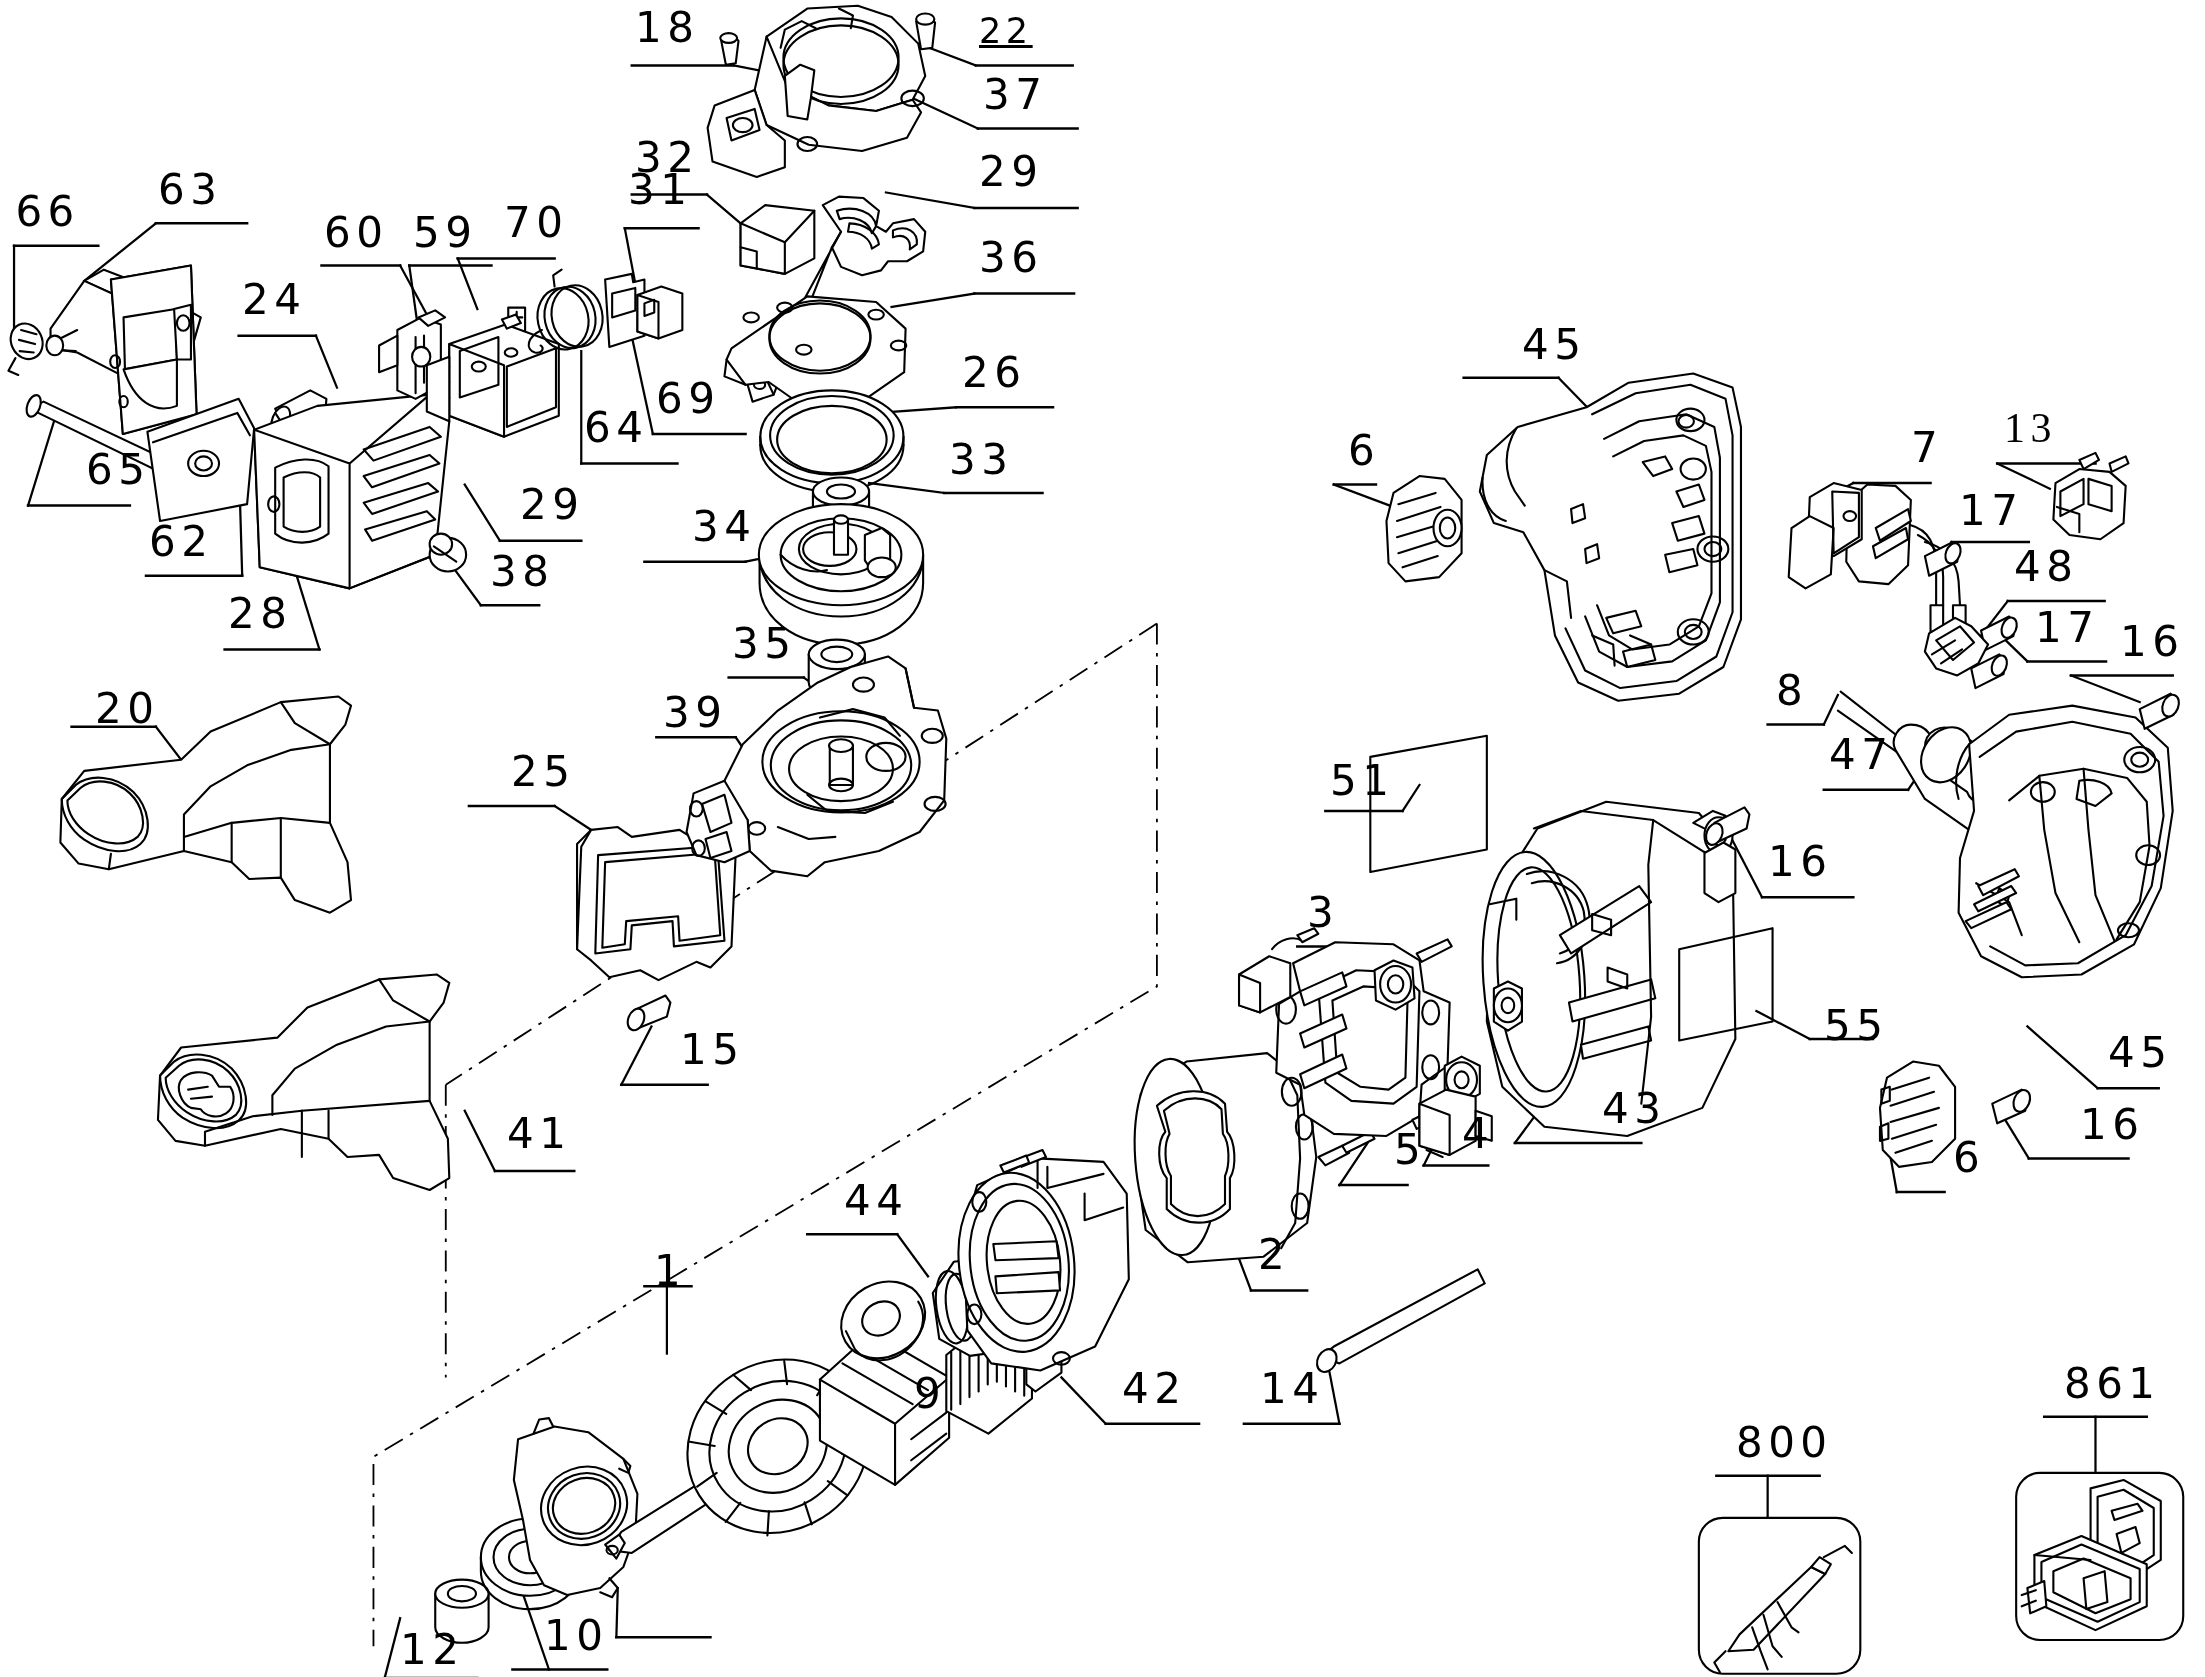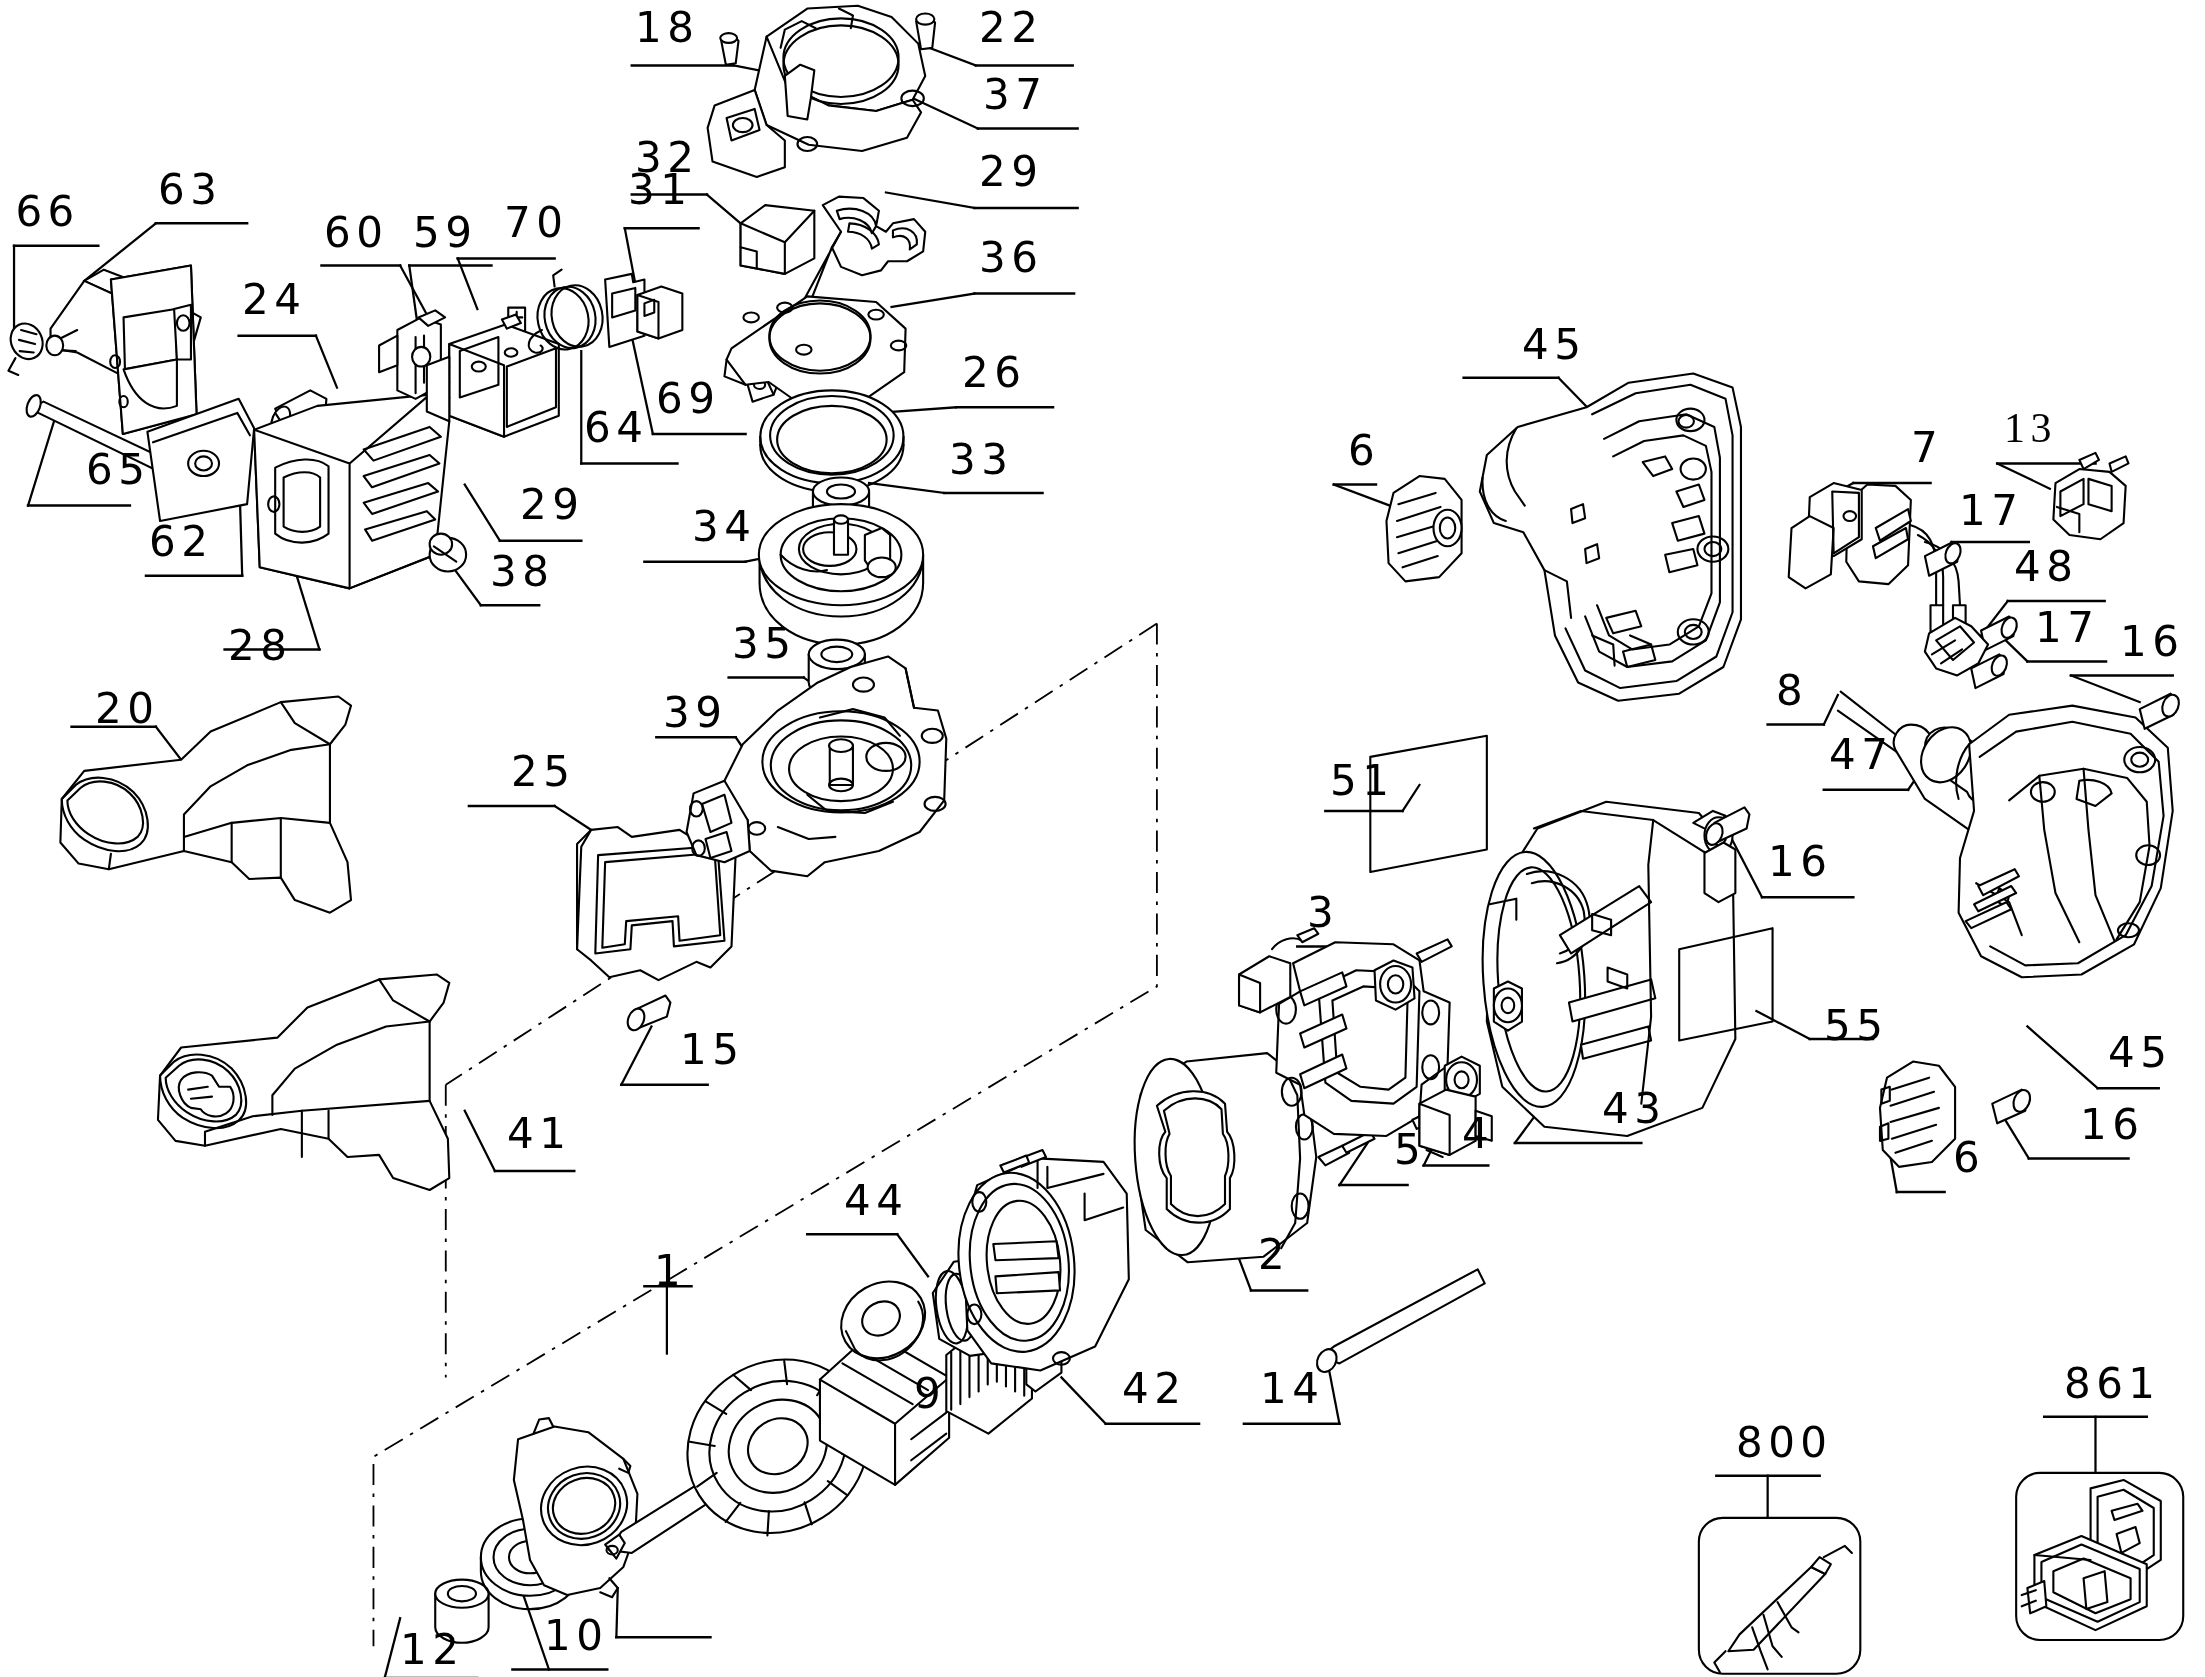--- a/index.html
+++ b/index.html
@@ -894,21 +894,21 @@
     <path class="ln" d="M 2925 2238 L 2968 2220 L 3035 2248 L 3035 2278 L 2985 2298 L 2925 2268 Z"></path>
     <path class="lnf" d="M 2968 2248 L 2998 2238 L 3002 2282 L 2972 2292 Z"></path>
     <path class="lnf" d="M 2888 2262 L 2912 2252 L 2915 2288 L 2892 2298 Z"></path>
     <path class="ln" d="M 2880 2272 L 2900 2265 M 2880 2288 L 2900 2280"></path>
     <path class="ln" d="M 2978 2222 L 2898 2215"></path>
   </g>
 </svg>
 
 <div id="labels">
       <div class="callout" style="left: 635px; top: 7px; font-size: 42px;">18</div>
-      <div class="callout" style="left: 979px; top: 7px; font-size: 42px;">22</div>
+      <div class="callout" style="left: 979px; top: 14px; font-size: 35px; text-decoration: underline;">22</div>
       <div class="callout" style="left: 983px; top: 74px; font-size: 42px;">37</div>
       <div class="callout" style="left: 635px; top: 137px; font-size: 42px;">32</div>
       <div class="callout" style="left: 979px; top: 151px; font-size: 42px;">29</div>
       <div class="callout" style="left: 628px; top: 169px; font-size: 42px;">31</div>
       <div class="callout" style="left: 15.4px; top: 191px; font-size: 42px;">66</div>
       <div class="callout" style="left: 158px; top: 169px; font-size: 42px;">63</div>
       <div class="callout" style="left: 324px; top: 212px; font-size: 42px;">60</div>
       <div class="callout" style="left: 413px; top: 212px; font-size: 42px;">59</div>
       <div class="callout" style="left: 504px; top: 202px; font-size: 42px;">70</div>
       <div class="callout" style="left: 979px; top: 237px; font-size: 42px;">36</div>
@@ -922,21 +922,21 @@
       <div class="callout" style="left: 1348px; top: 430px; font-size: 42px;">6</div>
       <div class="callout" style="left: 1911px; top: 427px; font-size: 42px;">7</div>
       <div class="callout" style="left: 1959px; top: 490px; font-size: 42px;">17</div>
       <div class="callout" style="left: 149px; top: 521px; font-size: 42px;">62</div>
       <div class="callout" style="left: 949px; top: 439px; font-size: 42px;">33</div>
       <div class="callout" style="left: 2014px; top: 546px; font-size: 42px;">48</div>
       <div class="callout" style="left: 520px; top: 484px; font-size: 42px;">29</div>
       <div class="callout" style="left: 692px; top: 506px; font-size: 42px;">34</div>
       <div class="callout" style="left: 2035px; top: 607px; font-size: 42px;">17</div>
       <div class="callout" style="left: 2120px; top: 621px; font-size: 42px;">16</div>
-      <div class="callout" style="left: 228px; top: 593px; font-size: 42px; margin-top: 32px;">28</div>
+      <div class="callout" style="left: 228px; top: 593px; font-size: 42px;">28</div>
       <div class="callout" style="left: 490px; top: 551px; font-size: 42px;">38</div>
       <div class="callout" style="left: 1776px; top: 670px; font-size: 42px;">8</div>
       <div class="callout" style="left: 1829px; top: 734px; font-size: 42px;">47</div>
       <div class="callout" style="left: 732px; top: 623px; font-size: 42px;">35</div>
       <div class="callout" style="left: 95px; top: 688px; font-size: 42px;">20</div>
       <div class="callout" style="left: 663px; top: 692px; font-size: 42px;">39</div>
       <div class="callout" style="left: 1330px; top: 760px; font-size: 42px;">51</div>
       <div class="callout" style="left: 511px; top: 751px; font-size: 42px;">25</div>
       <div class="callout" style="left: 1768px; top: 841px; font-size: 42px;">16</div>
       <div class="callout" style="left: 1307px; top: 892px; font-size: 42px;">3</div>

